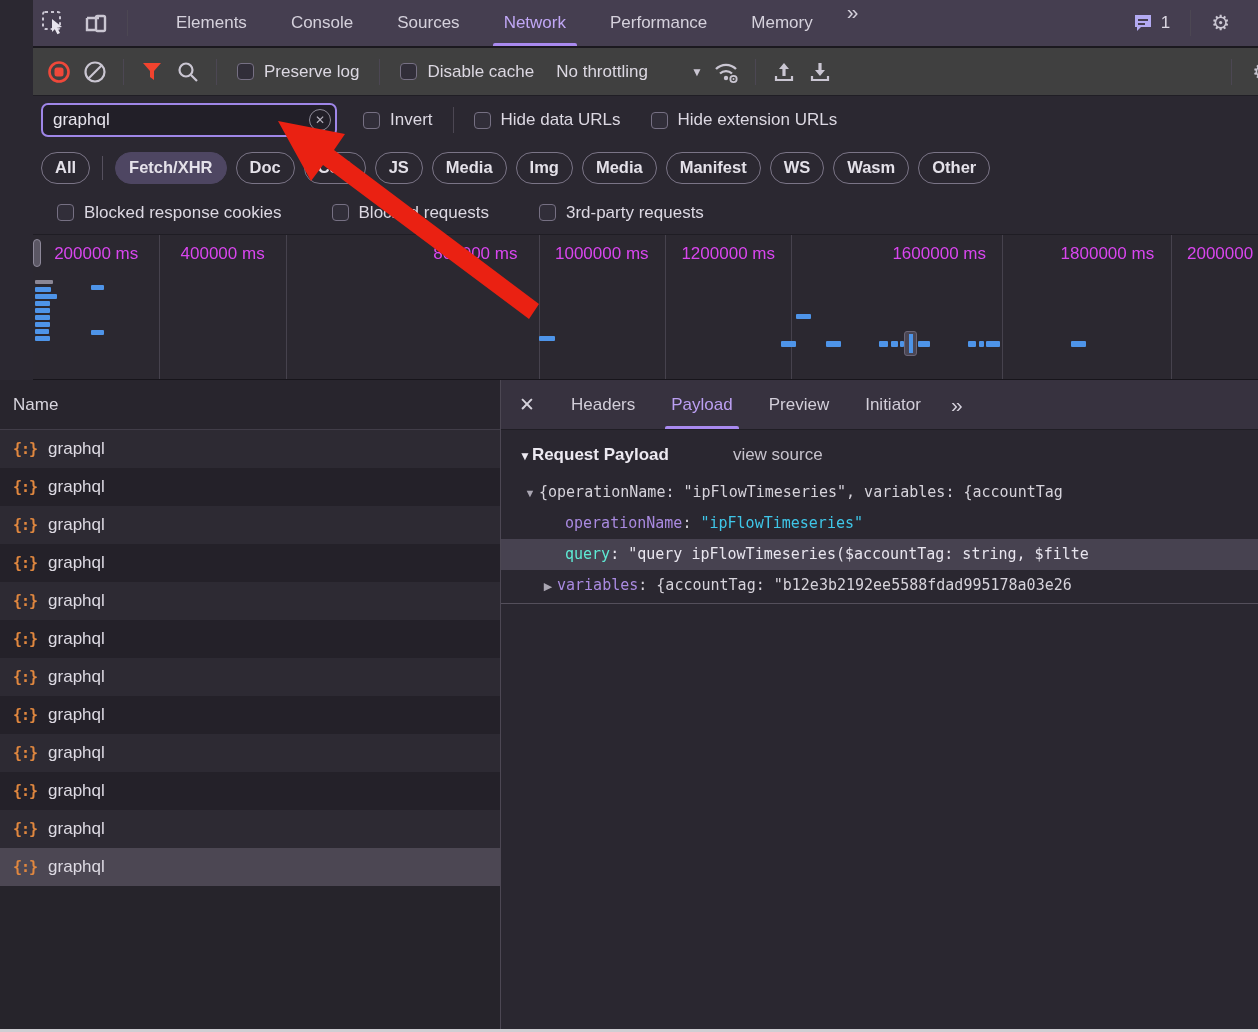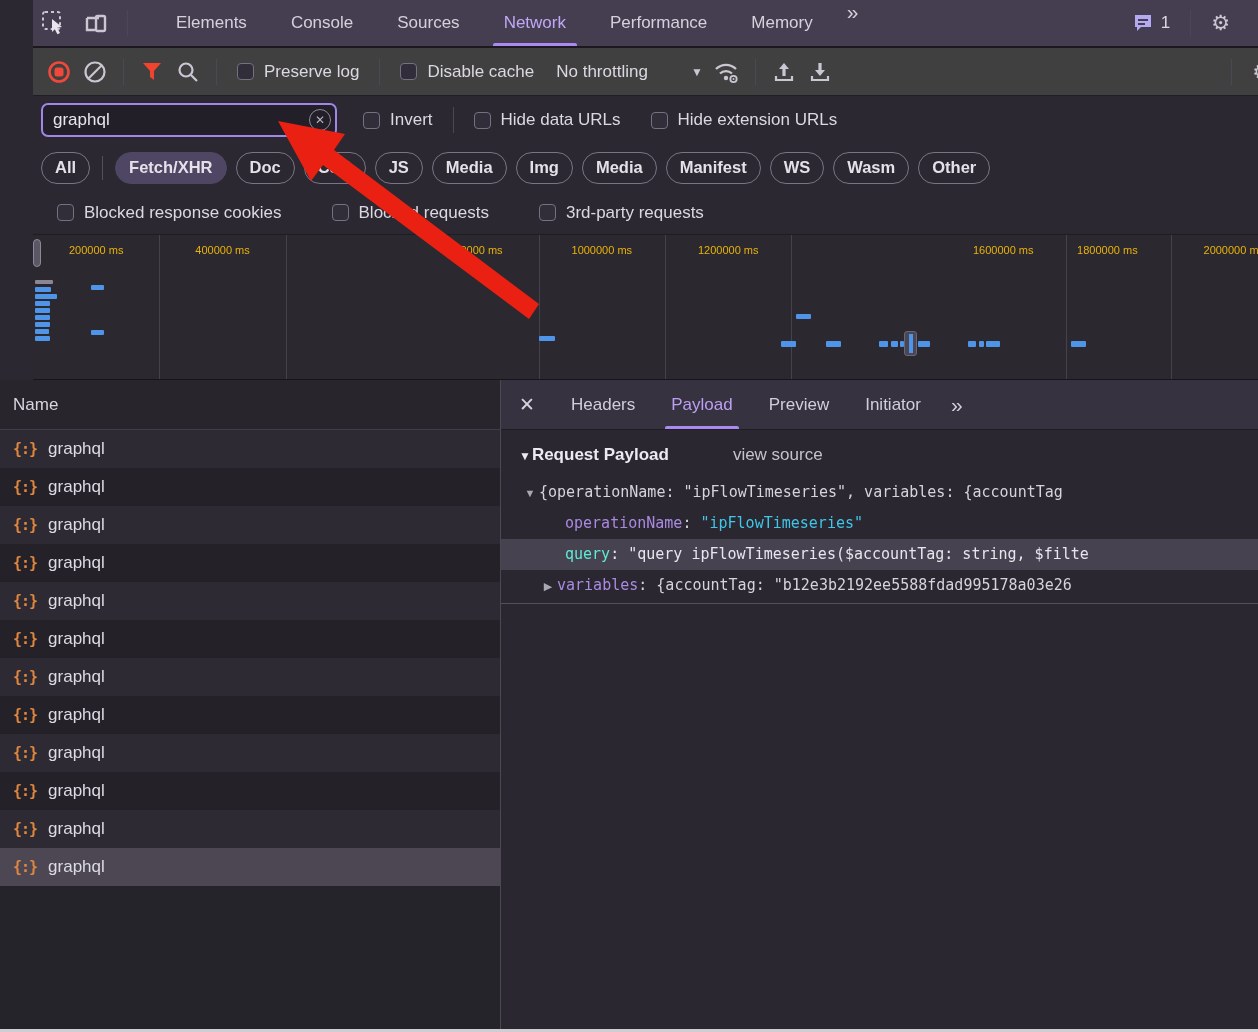--- a/index.html
+++ b/index.html
@@ -37,21 +37,21 @@
   .chiprow{height:47px;display:flex;align-items:center;padding:0 8px;background:#2b2831;gap:9px;}
   .chip{height:32px;display:flex;align-items:center;padding:0 13px;border:1.5px solid #7a7486;border-radius:16px;
      font-size:16.5px;font-weight:700;color:#e4e1e9;cursor:pointer;box-sizing:border-box;white-space:nowrap;}
   .chip.selected{background:#4e4662;border-color:#4e4662;}
   .chipsep{width:1px;height:24px;background:#55505e;margin:0 3px;}
   
   .blockedrow{height:43px;display:flex;align-items:center;padding:0 14px;background:#2b2831;gap:30px;}
   
   .timeline{position:relative;height:146px;background:#2b2830;border-top:1px solid #1f1d24;border-bottom:1px solid #17151b;box-sizing:border-box;overflow:hidden;}
   .tl-band{position:absolute;top:0;bottom:0;border-right:1px solid #46424d;display:flex;justify-content:center;}
-  .tl-label{font-size:11px;color:#eab308;padding-top:9px;white-space:nowrap;}
+  .tl-label{font-size:17px;color:#d946ef;padding-top:9px;white-space:nowrap;}
   .tl-bar{position:absolute;background:var(--bar-blue);border-radius:1px;}
   .tl-marker{position:absolute;background:#4a4654;border:1px solid #6b6677;border-radius:3px;box-sizing:border-box;}
   .tl-marker i{position:absolute;left:50%;top:2px;bottom:2px;width:4px;transform:translateX(-50%);background:var(--bar-blue);}
   .tl-thumb{position:absolute;left:0;top:4px;width:8px;height:28px;background:#5b5764;border:1.5px solid #8d8899;border-radius:5px;box-sizing:border-box;}
   
   .main{position:absolute;top:380px;left:0;right:0;bottom:3px;display:flex;}
   .left{width:501px;flex:0 0 501px;background:#26242b;border-right:1px solid #4c4753;box-sizing:border-box;display:flex;flex-direction:column;}
   .namehdr{height:50px;display:flex;align-items:center;padding-left:13px;font-size:17px;color:#d8d5de;background:#28252d;
      border-bottom:1px solid #413d48;box-sizing:border-box;}
   .req-row{height:38px;display:flex;align-items:center;padding-left:13px;gap:11px;font-size:17px;color:#dedbe4;cursor:pointer;}
@@ -247,21 +247,21 @@
     </label>
   </div>
 
   <div class="timeline" id="timeline">
       <div class="tl-band" style="left: 1137.6px; width: 126.4px;">
         <span class="tl-label">2000000 ms</span>
       </div>
       <div class="tl-band" style="left: 1011.2px; width: 126.4px;">
         <span class="tl-label">1800000 ms</span>
       </div>
-      <div class="tl-band" style="left: 907px; width: 126.4px;">
+      <div class="tl-band" style="left: 843px; width: 126.4px;">
         <span class="tl-label">1600000 ms</span>
       </div>
       <div class="tl-band" style="left: 632px; width: 126.4px;">
         <span class="tl-label">1200000 ms</span>
       </div>
       <div class="tl-band" style="left: 505.6px; width: 126.4px;">
         <span class="tl-label">1000000 ms</span>
       </div>
       <div class="tl-band" style="left: 379.2px; width: 126.4px;">
         <span class="tl-label">800000 ms</span>

